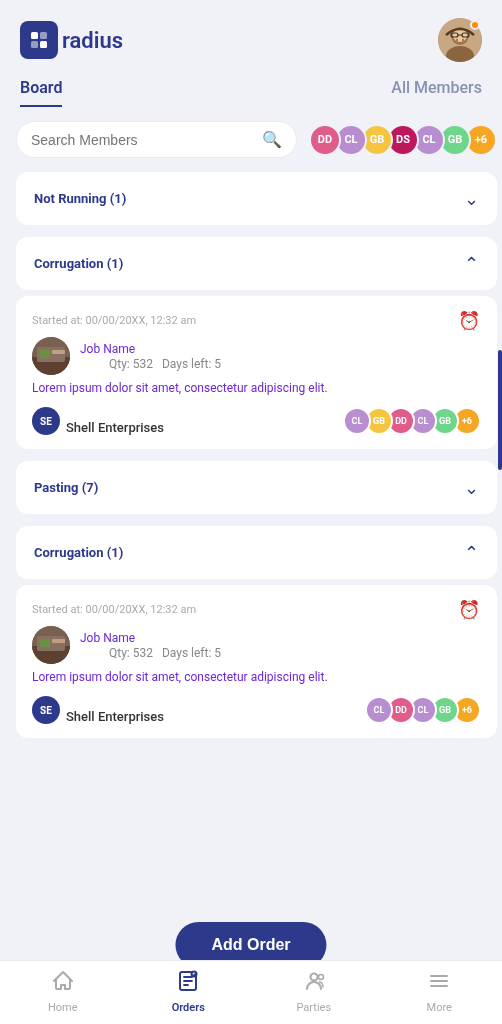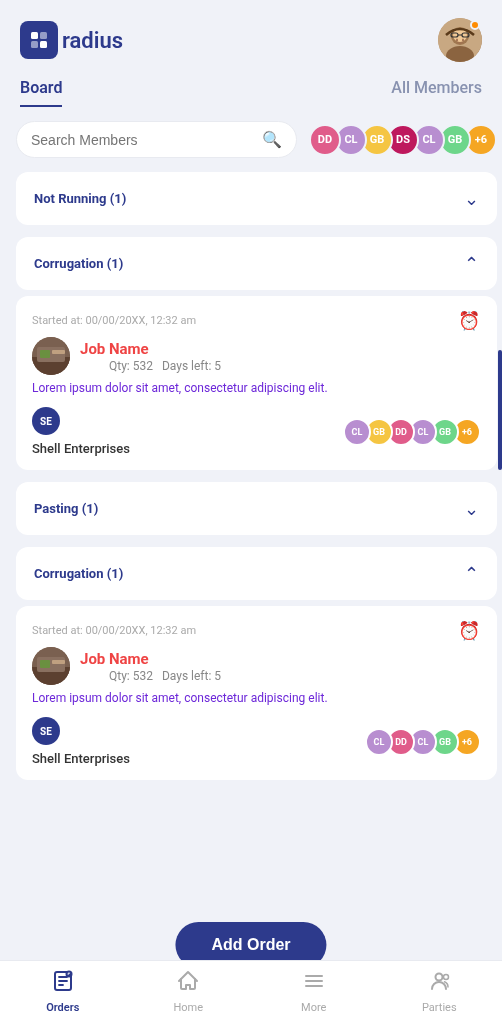--- a/index.html
+++ b/index.html
@@ -201,46 +201,45 @@
     }
     .job-thumb {
       width: 38px;
       height: 38px;
       border-radius: 50%;
       background: linear-gradient(135deg, #8a7060 0%, #5c4030 100%);
       overflow: hidden;
       flex-shrink: 0;
     }
     .job-name {
-      font-size: 15px;
-      font-weight: 700;
-      color: #ef4444;
+      font-size: 12px;
+      font-weight: 400;
+      color: #6d28d9;
     }
     .job-qty {
       font-size: 12px;
       color: #888;
       margin-top: 1px;
       margin-left: 29px;
     }
     .job-desc {
       font-size: 12px;
       color: #6d28d9;
       line-height: 1.5;
       margin-bottom: 10px;
     }
     .job-footer {
       display: flex;
       align-items: center;
       justify-content: space-between;
     }
     .enterprise-badge {
       display: flex;
-      align-items: flex-start;
+      align-items: flex-end;
       gap: 6px;
-      flex-direction: column;
     }
     .enterprise-icon {
       width: 28px;
       height: 28px;
       border-radius: 50%;
       background: #2d3a8c;
       display: flex;
       align-items: center;
       justify-content: center;
       font-size: 10px;
@@ -438,21 +437,21 @@
         <div class="job-member-avatar" style="background:#f5c542; z-index:5">GB</div>
         <div class="job-member-avatar" style="background:#e05c8a; z-index:4">DD</div>
         <div class="job-member-avatar" style="background:#b88ed0; z-index:3">CL</div>
         <div class="job-member-avatar" style="background:#6dd68a; z-index:2">GB</div>
         <div class="job-member-avatar" style="background:#f5a623; z-index:1">+6</div>
       </div>
     </div>
   </div>
 
   <div class="section-header">
-    <span class="section-title">Pasting (1)</span>
+    <span class="section-title">Pasting (7)</span>
     <span class="section-chevron">⌄</span>
   </div>
 
   <div class="section-header">
     <span class="section-title">Corrugation (1)</span>
     <span class="section-chevron">⌃</span>
   </div>
 
   <div class="job-card">
     <div class="job-card-header">
@@ -493,57 +492,57 @@
     </div>
   </div>
 
 </div>
 
 <div class="scroll-indicator"></div>
 
 <button class="add-order-btn">Add Order</button>
 
 <div class="bottom-nav">
+  <div class="nav-item">
+    <span class="nav-icon">
+      <svg width="24" height="24" viewBox="0 0 24 24" fill="none">
+        <path d="M3 12L12 3l9 9" stroke="#aaa" stroke-width="2" stroke-linecap="round" stroke-linejoin="round"></path>
+        <path d="M5 10v9a1 1 0 001 1h4v-4h4v4h4a1 1 0 001-1v-9" stroke="#aaa" stroke-width="2" stroke-linecap="round" stroke-linejoin="round"></path>
+      </svg>
+    </span>
+    <span class="nav-label">Home</span>
+  </div>
   <div class="nav-item">
     <span class="nav-icon active">
       <svg width="24" height="24" viewBox="0 0 24 24" fill="none">
         <rect x="4" y="3" width="16" height="18" rx="2" stroke="#2d3a8c" stroke-width="2"></rect>
         <line x1="8" y1="8" x2="16" y2="8" stroke="#2d3a8c" stroke-width="1.8" stroke-linecap="round"></line>
         <line x1="8" y1="12" x2="16" y2="12" stroke="#2d3a8c" stroke-width="1.8" stroke-linecap="round"></line>
         <line x1="8" y1="16" x2="12" y2="16" stroke="#2d3a8c" stroke-width="1.8" stroke-linecap="round"></line>
         <circle cx="18" cy="5" r="3.5" fill="#2d3a8c"></circle>
         <line x1="16.5" y1="5" x2="18" y2="5" stroke="white" stroke-width="1.2"></line>
         <line x1="18" y1="3.5" x2="18" y2="5" stroke="white" stroke-width="1.2"></line>
       </svg>
     </span>
     <span class="nav-label active">Orders</span>
   </div>
   <div class="nav-item">
     <span class="nav-icon">
       <svg width="24" height="24" viewBox="0 0 24 24" fill="none">
-        <path d="M3 12L12 3l9 9" stroke="#aaa" stroke-width="2" stroke-linecap="round" stroke-linejoin="round"></path>
-        <path d="M5 10v9a1 1 0 001 1h4v-4h4v4h4a1 1 0 001-1v-9" stroke="#aaa" stroke-width="2" stroke-linecap="round" stroke-linejoin="round"></path>
+        <circle cx="12" cy="8" r="3.5" stroke="#aaa" stroke-width="2"></circle>
+        <path d="M5 20c0-3.866 3.134-7 7-7s7 3.134 7 7" stroke="#aaa" stroke-width="2" stroke-linecap="round"></path>
+        <circle cx="19" cy="8" r="2.5" stroke="#aaa" stroke-width="1.5"></circle>
+        <path d="M21 18c0-2.5-1.5-4.5-3.5-5.2" stroke="#aaa" stroke-width="1.5" stroke-linecap="round"></path>
       </svg>
     </span>
-    <span class="nav-label">Home</span>
+    <span class="nav-label">Parties</span>
   </div>
   <div class="nav-item">
     <span class="nav-icon">
       <svg width="24" height="24" viewBox="0 0 24 24" fill="none">
         <line x1="4" y1="7" x2="20" y2="7" stroke="#aaa" stroke-width="2" stroke-linecap="round"></line>
         <line x1="4" y1="12" x2="20" y2="12" stroke="#aaa" stroke-width="2" stroke-linecap="round"></line>
         <line x1="4" y1="17" x2="20" y2="17" stroke="#aaa" stroke-width="2" stroke-linecap="round"></line>
       </svg>
     </span>
     <span class="nav-label">More</span>
   </div>
-  <div class="nav-item">
-    <span class="nav-icon">
-      <svg width="24" height="24" viewBox="0 0 24 24" fill="none">
-        <circle cx="12" cy="8" r="3.5" stroke="#aaa" stroke-width="2"></circle>
-        <path d="M5 20c0-3.866 3.134-7 7-7s7 3.134 7 7" stroke="#aaa" stroke-width="2" stroke-linecap="round"></path>
-        <circle cx="19" cy="8" r="2.5" stroke="#aaa" stroke-width="1.5"></circle>
-        <path d="M21 18c0-2.5-1.5-4.5-3.5-5.2" stroke="#aaa" stroke-width="1.5" stroke-linecap="round"></path>
-      </svg>
-    </span>
-    <span class="nav-label">Parties</span>
-  </div>
 </div>
 
 </body></html>

